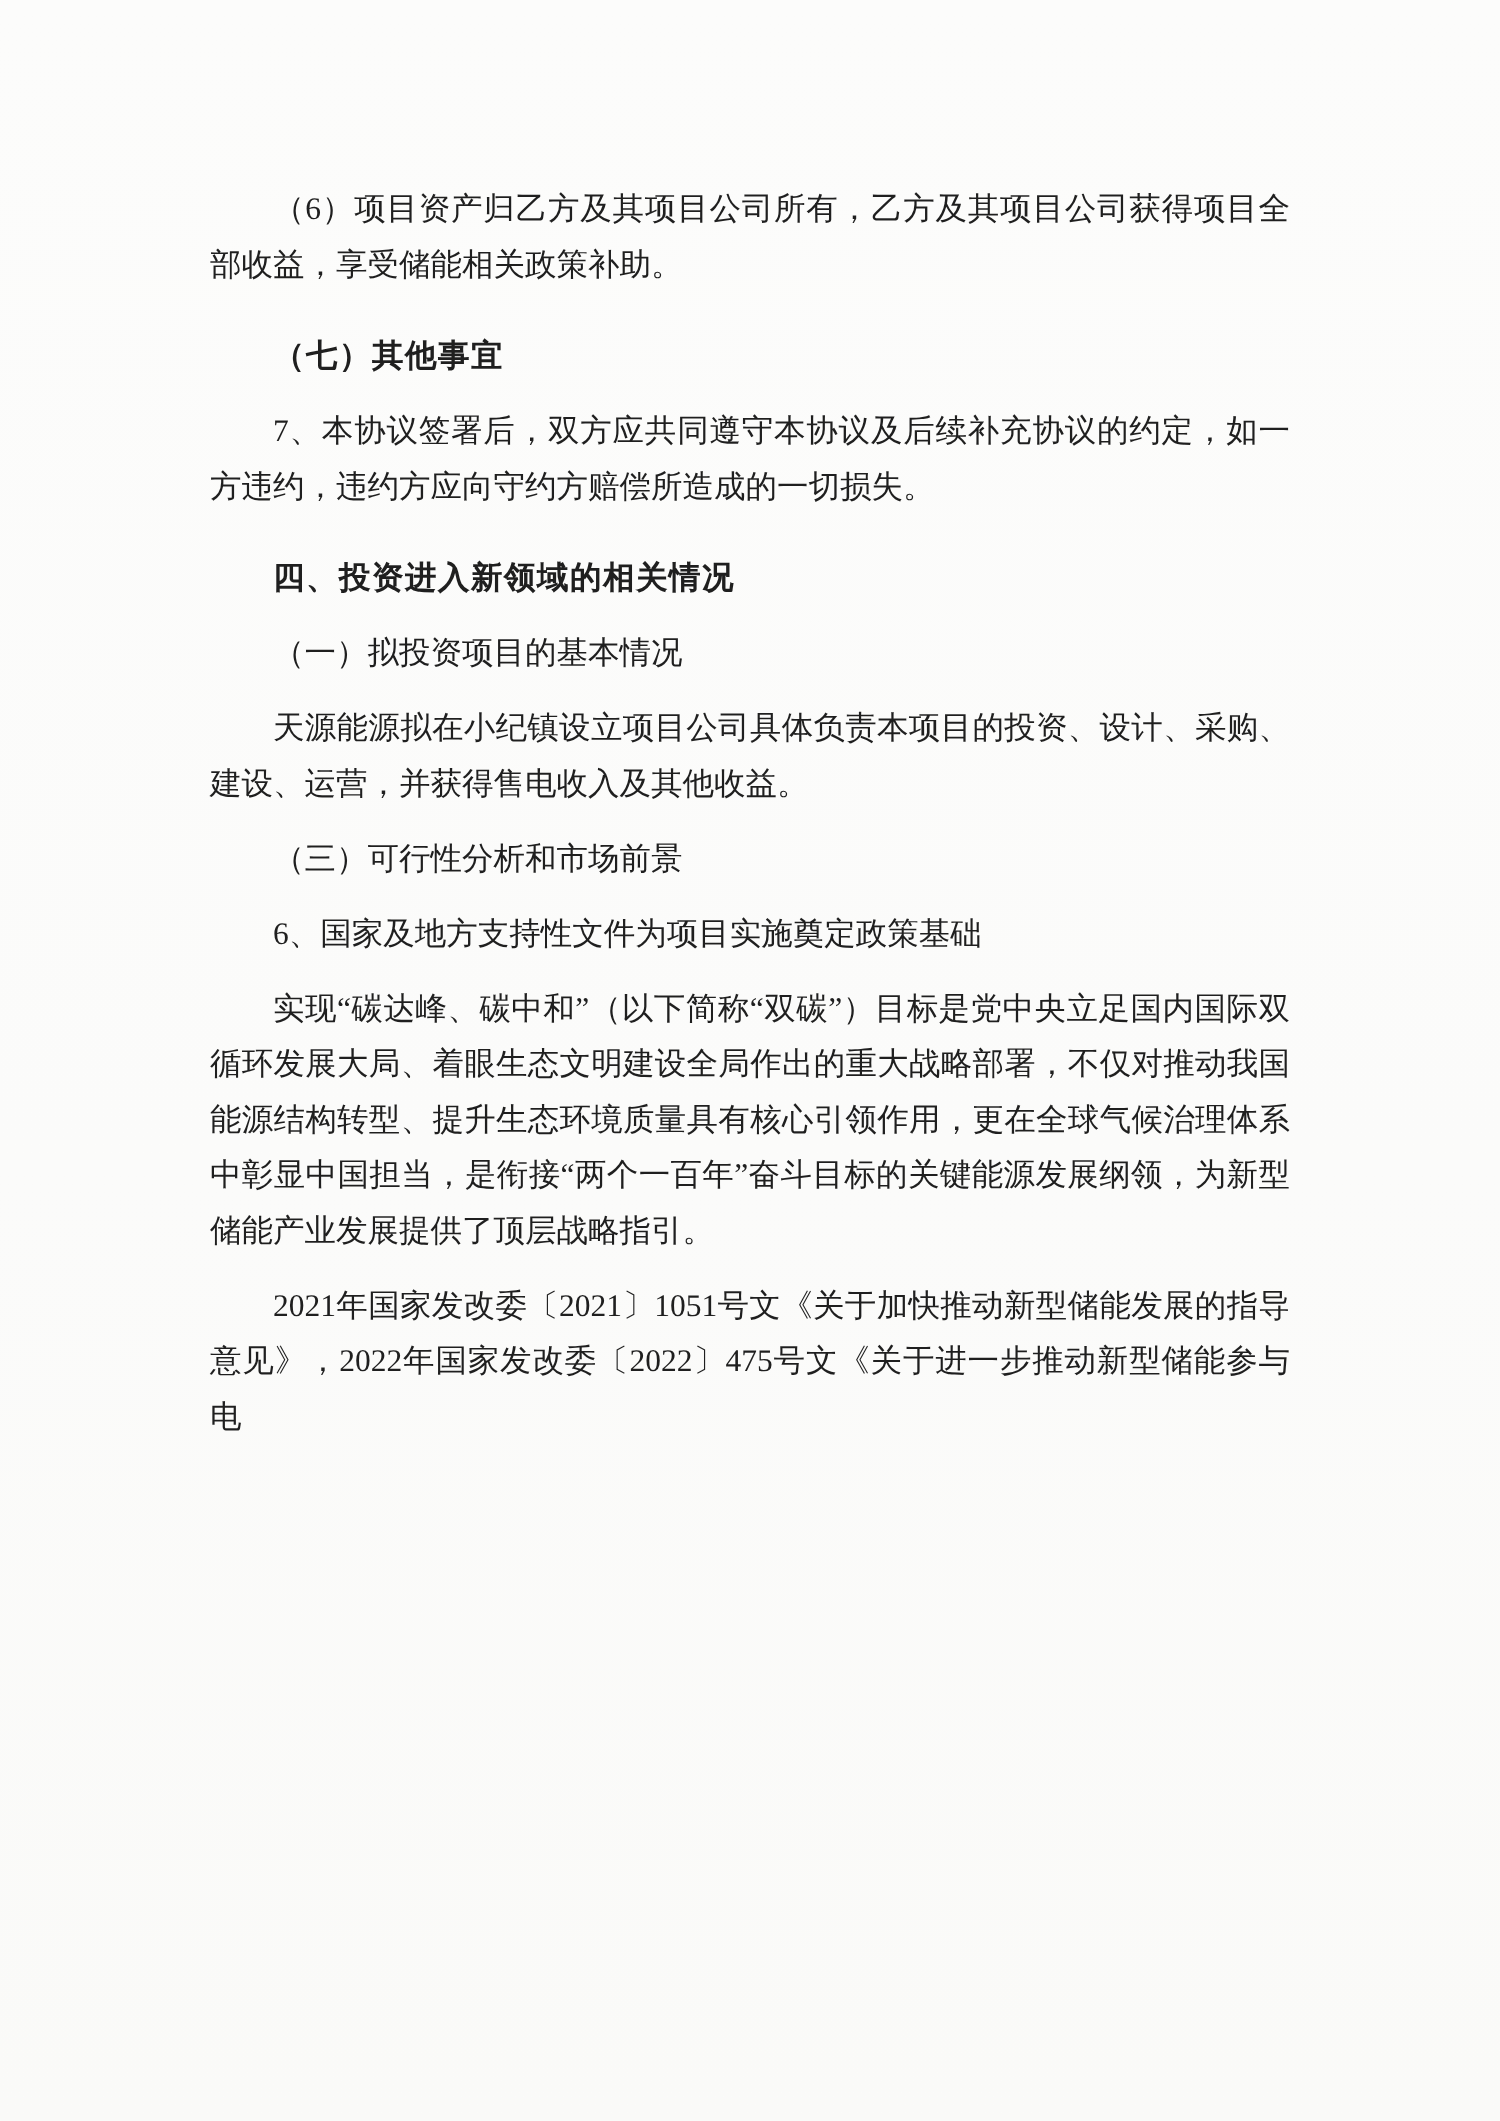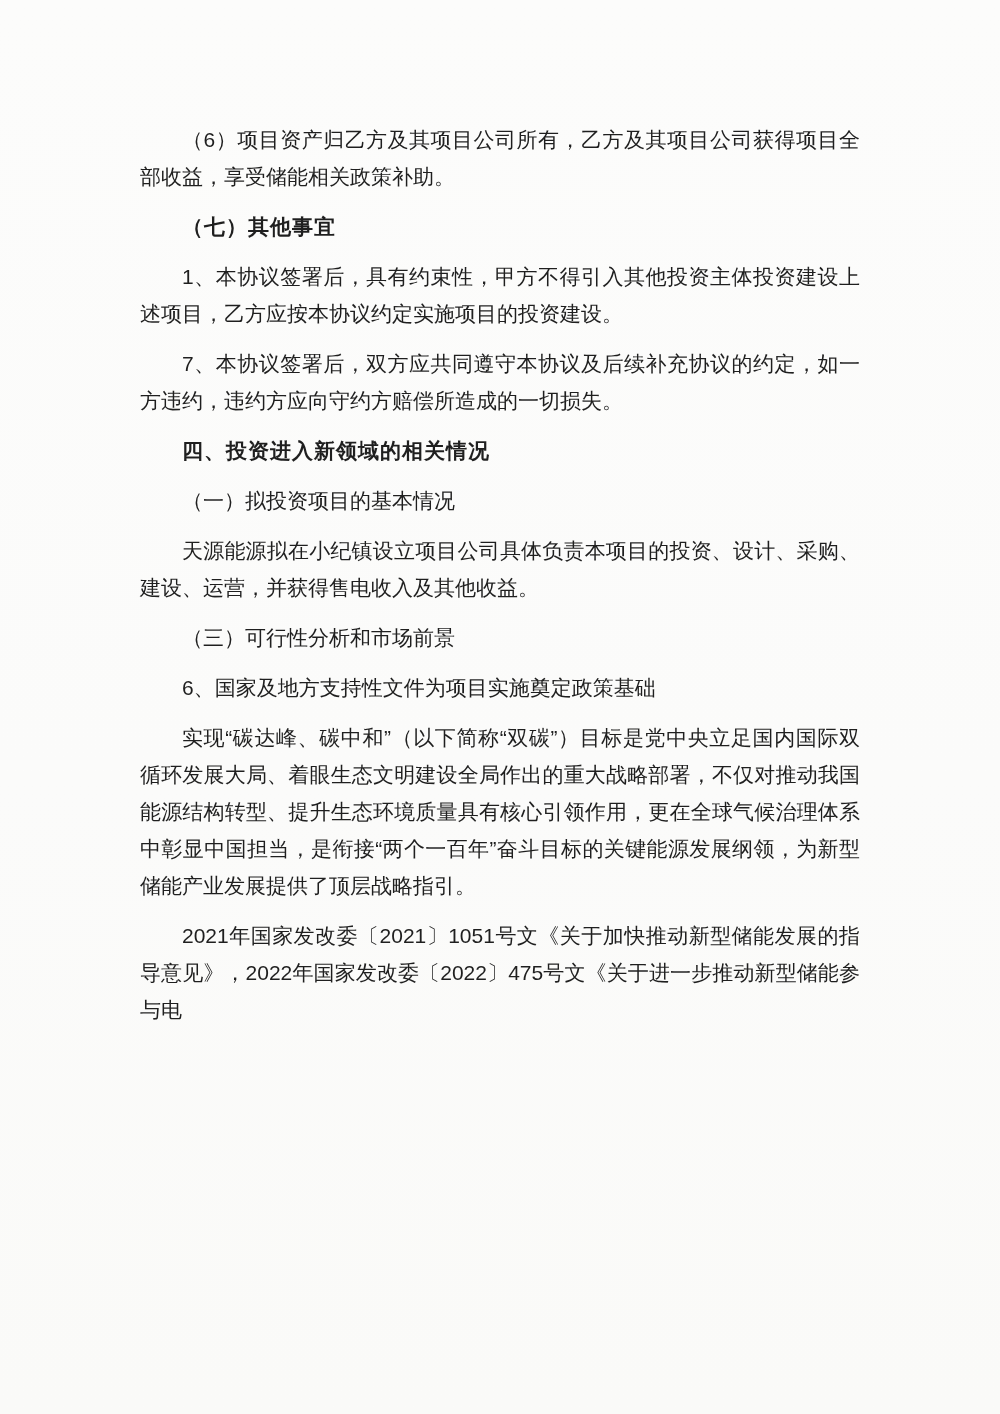--- a/index.html
+++ b/index.html
@@ -16,43 +16,42 @@
     box-sizing: border-box;
     width: 1000px;
     height: 1414px;
     padding: 121px 140px 0 140px;
     overflow: hidden;
     
     background: linear-gradient(180deg, #fcfcfb 0%, #fbfbfa 55%, #fafaf8 100%);
   }
   .para {
     margin: 0 0 13px 0;
-    font-family: Liberation Sans, sans-serif;
+    font-family: Liberation Serif, serif;
     font-size: 21px;
     line-height: 37px;
     color: var(--ink, #1f1f1f);
     text-indent: 2em;
     text-align: justify;
     text-justify: inter-ideograph;
   }
   .para.heading {
     font-family: "Liberation Sans", "DejaVu Sans", sans-serif;
     font-weight: 700;
-    margin-top: 2px;
+    margin-top: 24px;
     letter-spacing: 1px;
   }
 </style>
 </head>
 <body>
 
 <div class="page">
   <div id="doc-content">
       <p class="para body">（6）项目资产归乙方及其项目公司所有，乙方及其项目公司获得项目全部收益，享受储能相关政策补助。</p>
       <p class="para heading">（七）其他事宜</p>
-      <p class="para body">1、本协议签署后，具有约束性，甲方不得引入其他投资主体投资建设上述项目，乙方应按本协议约定实施项目的投资建设。</p>
       <p class="para body">7、本协议签署后，双方应共同遵守本协议及后续补充协议的约定，如一方违约，违约方应向守约方赔偿所造成的一切损失。</p>
       <p class="para heading">四、投资进入新领域的相关情况</p>
       <p class="para body">（一）拟投资项目的基本情况</p>
       <p class="para body">天源能源拟在小纪镇设立项目公司具体负责本项目的投资、设计、采购、建设、运营，并获得售电收入及其他收益。</p>
       <p class="para body">（三）可行性分析和市场前景</p>
       <p class="para body">6、国家及地方支持性文件为项目实施奠定政策基础</p>
       <p class="para body">实现“碳达峰、碳中和”（以下简称“双碳”）目标是党中央立足国内国际双循环发展大局、着眼生态文明建设全局作出的重大战略部署，不仅对推动我国能源结构转型、提升生态环境质量具有核心引领作用，更在全球气候治理体系中彰显中国担当，是衔接“两个一百年”奋斗目标的关键能源发展纲领，为新型储能产业发展提供了顶层战略指引。</p>
       <p class="para body">2021年国家发改委〔2021〕1051号文《关于加快推动新型储能发展的指导意见》，2022年国家发改委〔2022〕475号文《关于进一步推动新型储能参与电</p>
     </div>
 </div>

